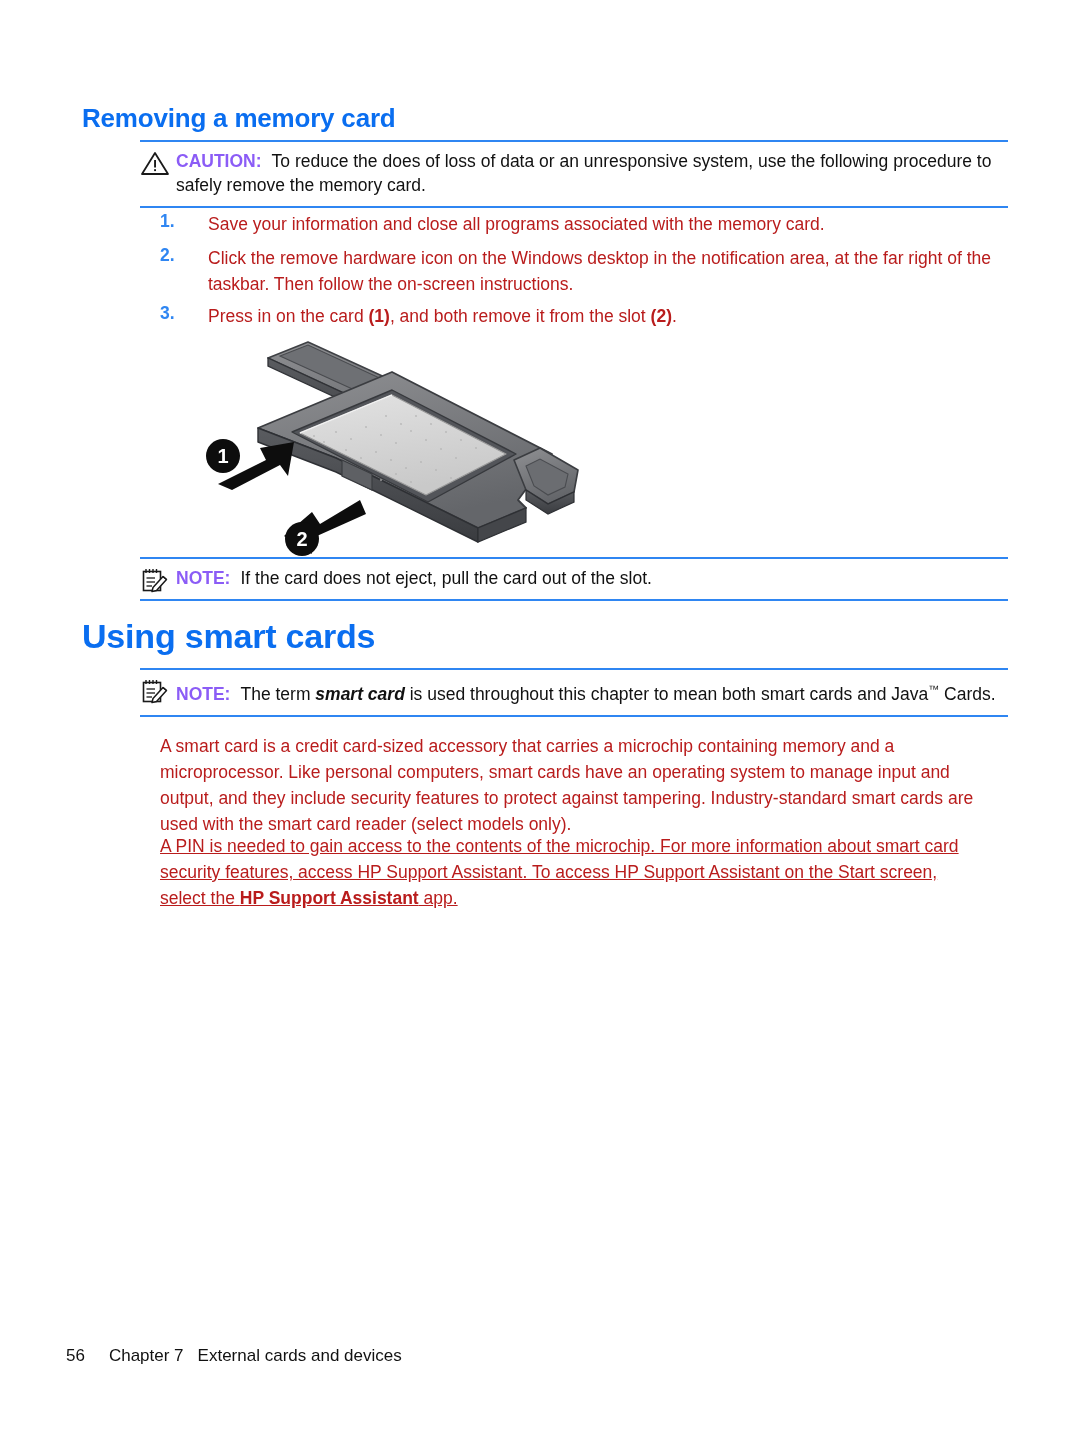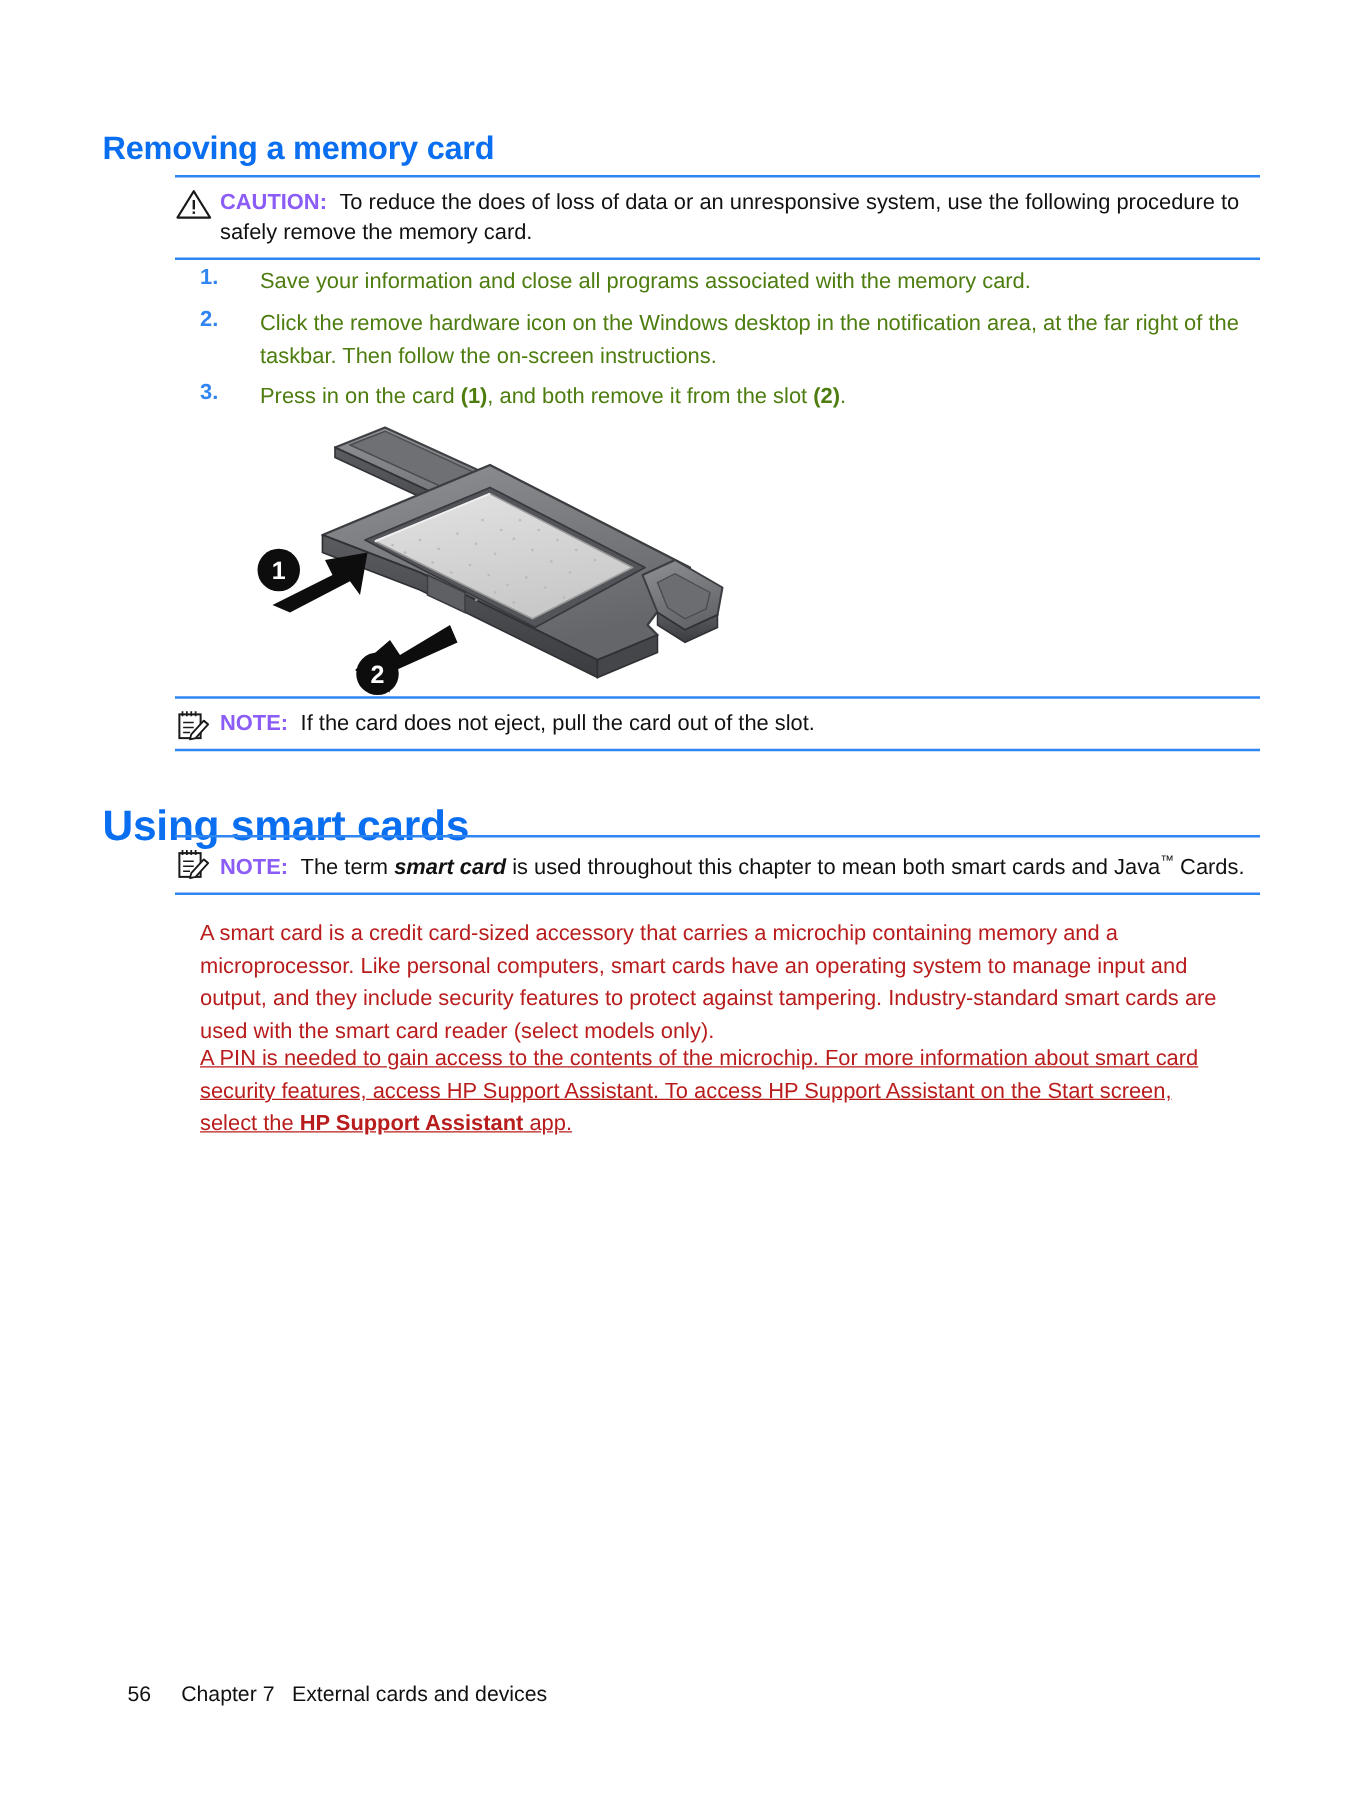--- a/index.html
+++ b/index.html
@@ -32,21 +32,20 @@
     letter-spacing: -0.2px;
     white-space: nowrap;
   }
   .h1.level2 {
     font-size: 26px;
     top: 103px;
   }
   .h1.level1 {
     font-size: 34px;
     top: 617px;
-    margin-top: 25px;
   }
 
   
   .admon {
     position: absolute;
     left: 140px;
     width: 868px;
     border-top: 2px solid #2f86f2;
     border-bottom: 2px solid #2f86f2;
     box-sizing: border-box;
@@ -91,42 +90,41 @@
     top: 0;
     width: 40px;
     color: #2f86f2;
     font-weight: bold;
     font-size: 17.5px;
   }
   .step-body {
     margin-left: 48px;
     font-size: 17.5px;
     line-height: 26px;
-    color: #4d7c0f;
+    color: #b91c1c;
   }
 
   
   .para {
     position: absolute;
     left: 160px;
     width: 820px;
     font-size: 17.5px;
     line-height: 26px;
     color: #b91c1c;
   }
 
   
   .footer {
     position: absolute;
     left: 66px;
     top: 1346px;
     font-size: 17px;
     color: #111;
     white-space: nowrap;
-    margin-left: 36px;
   }
   .footer .pg { margin-right: 24px; }
   .footer .ch { margin-right: 14px; }
 
   
   .figure {
     position: absolute;
     left: 196px;
     top: 332px;
     width: 400px;

